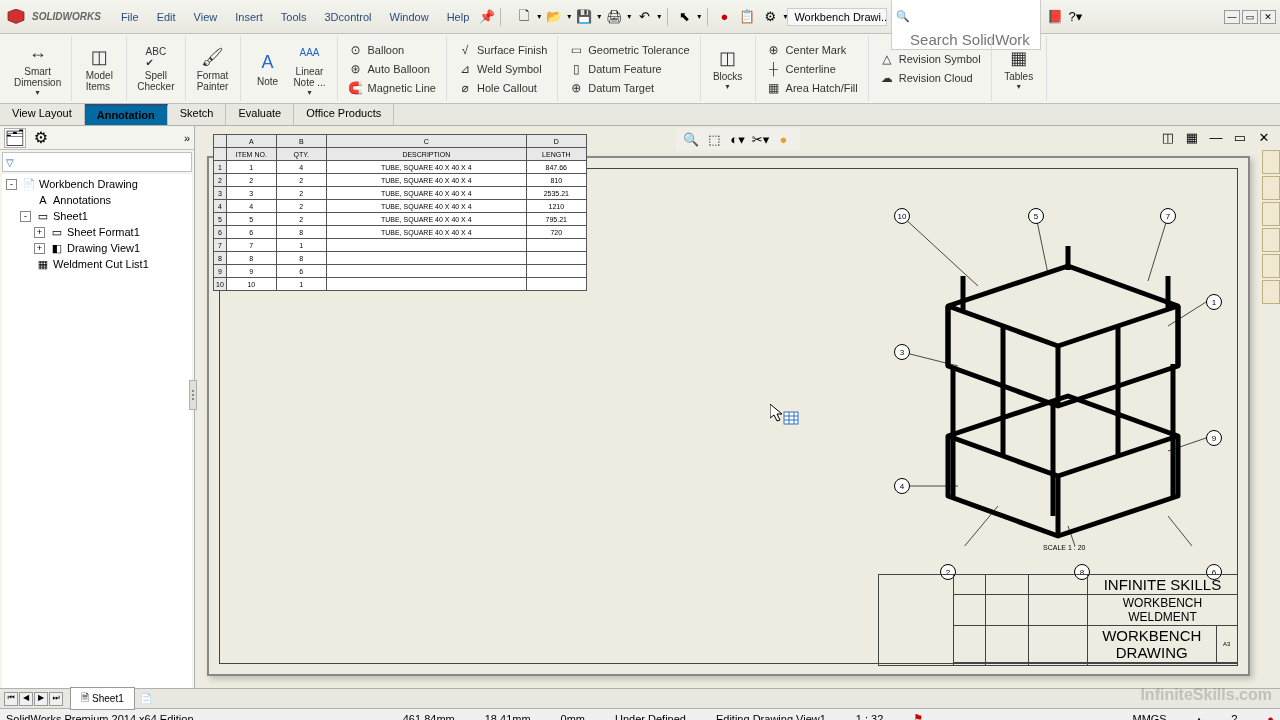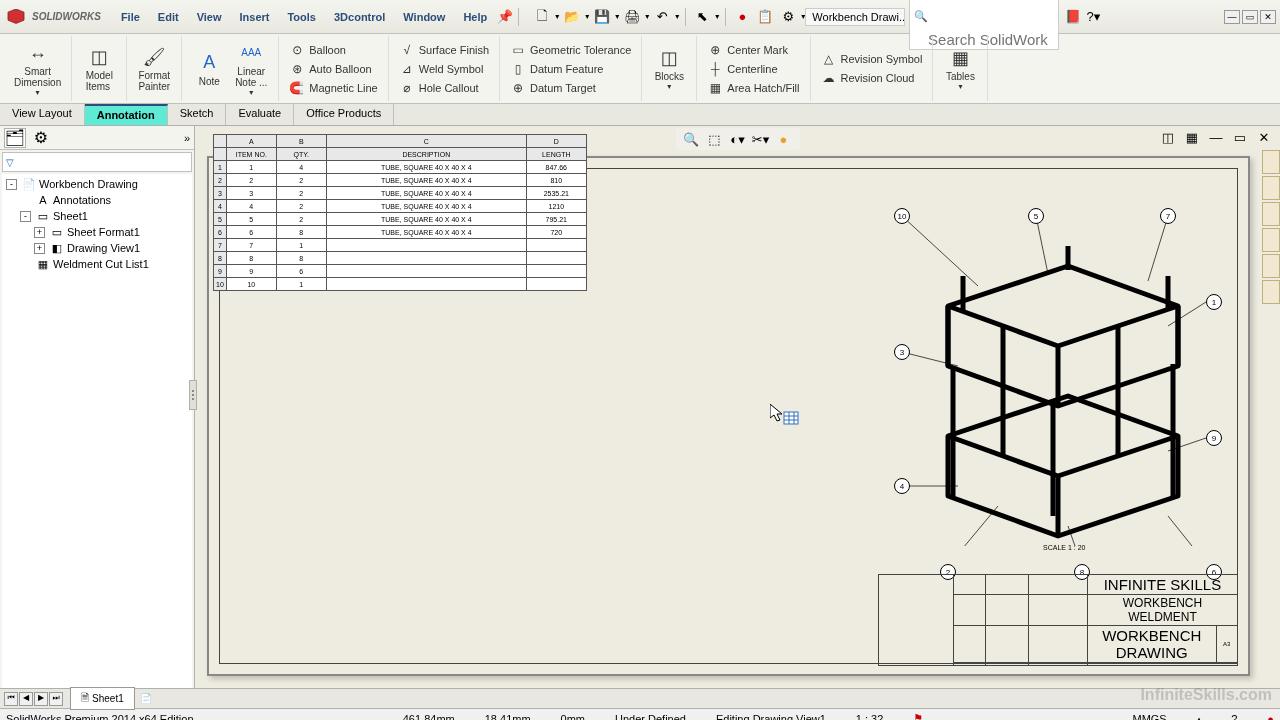--- a/index.html
+++ b/index.html
@@ -4,21 +4,21 @@
 <style>
 * { margin: 0; padding: 0; box-sizing: border-box; font-family: "Segoe UI", Tahoma, sans-serif; }
 body { width: 1280px; height: 720px; background: #f0f0f0; overflow: hidden; position: relative; }
 
 
 .titlebar { height: 34px; background: linear-gradient(#f5f5f0, #e8e8e0); display: flex; align-items: center; font-size: 11px; border-bottom: 1px solid #c0c0c0; }
 .sw-logo { width: 24px; height: 20px; margin: 0 4px; display: flex; align-items: center; justify-content: center; }
 .sw-logo svg { width: 20px; height: 16px; }
 .app-name { font-style: italic; font-weight: bold; color: #666; margin-right: 12px; font-size: 10px; }
 .menubar { display: flex; gap: 2px; }
-.menubar span { padding: 3px 8px; color: #2a4d7a; cursor: default; font-weight: bold; }
+.menubar span { padding: 3px 8px; color: #2a4d7a; cursor: default; }
 .top-toolbar { display: flex; align-items: center; margin-left: 10px; gap: 3px; }
 .tb-icon { width: 20px; height: 20px; display: inline-flex; align-items: center; justify-content: center; font-size: 13px; }
 .tb-sep { width: 1px; height: 18px; background: #bbb; margin: 0 3px; }
 .doc-name { padding: 2px 6px; background: #f8f8f8; border: 1px solid #ccc; font-size: 11px; width: 100px; overflow: hidden; white-space: nowrap; }
 .search-box { display: flex; align-items: center; border: 1px solid #ccc; background: #fff; padding: 1px 4px; width: 150px; margin-left: 4px; }
 .search-box input { border: none; outline: none; font-size: 15px; width: 120px; margin-top: 46px; }
 .win-controls { margin-left: auto; display: flex; gap: 2px; padding-right: 4px; }
 .win-btn { width: 16px; height: 14px; border: 1px solid #999; font-size: 9px; display: flex; align-items: center; justify-content: center; background: #f0f0f0; }
 
 
@@ -26,21 +26,21 @@
 .ribbon-group { display: flex; flex-direction: column; align-items: center; padding: 2px 6px; border-right: 1px solid #ddd; justify-content: center; }
 .ribbon-big { display: flex; flex-direction: column; align-items: center; font-size: 10px; color: #333; padding: 2px 4px; cursor: default; min-width: 42px; }
 .ribbon-icon { width: 24px; height: 24px; display: flex; align-items: center; justify-content: center; font-size: 18px; margin-bottom: 1px; }
 .ribbon-col { display: flex; flex-direction: column; gap: 1px; }
 .ribbon-item { display: flex; align-items: center; font-size: 11px; color: #333; padding: 1px 4px; cursor: default; gap: 4px; }
 .ribbon-item-icon { width: 16px; height: 16px; display: inline-flex; align-items: center; justify-content: center; font-size: 12px; }
 
 
 .tabstrip { height: 22px; background: #e8e8e0; display: flex; border-bottom: 1px solid #b0b0b0; }
 .tab { padding: 3px 12px; font-size: 11px; border-right: 1px solid #c0c0c0; cursor: default; }
-.tab.active { background: #5eead4; font-weight: bold; border-top: 2px solid #2a4d7a; }
+.tab.active { background: #0369a1; font-weight: bold; border-top: 2px solid #2a4d7a; }
 
 
 .main { display: flex; height: 562px; }
 .sidebar { width: 195px; background: #f4f4ef; border-right: 1px solid #b0b0b0; display: flex; flex-direction: column; }
 .sidebar-tabs { height: 24px; display: flex; border-bottom: 1px solid #c0c0c0; align-items: center; padding: 0 4px; gap: 4px; }
 .sb-tab { width: 22px; height: 20px; display: flex; align-items: center; justify-content: center; border: 1px solid transparent; }
 .sb-tab.active { background: #fff; border-color: #b0b0b0; }
 .sidebar-filter { height: 20px; border: 1px solid #c0c0c0; background: #fff; margin: 2px; display: flex; align-items: center; padding: 0 3px; }
 .tree { flex: 1; background: #fff; margin: 0 2px; font-size: 11px; padding: 2px; overflow: auto; }
 .tree-item { display: flex; align-items: center; padding: 1px 0; gap: 2px; cursor: default; }
@@ -160,20 +160,27 @@
       <span style="white-space:pre; text-align:center; line-height:1.1">Smart
 Dimension</span>
       <span style="font-size:8px">▾</span>
     </div>
   </div>
   <div class="ribbon-group">
     <div class="ribbon-big">
       <span class="ribbon-icon">◫</span>
       <span style="white-space:pre; text-align:left; line-height:1.1">Model
 Items</span>
+    </div>
+  </div>
+  <div class="ribbon-group">
+    <div class="ribbon-big">
+      <span class="ribbon-icon" style="font-size:10px">ABC<br>✔</span>
+      <span style="white-space:pre; text-align:center; line-height:1.1">Spell
+Checker</span>
     </div>
   </div>
   <div class="ribbon-group">
     <div class="ribbon-big">
       <span class="ribbon-icon">🖌</span>
       <span style="white-space:pre; text-align:center; line-height:1.1">Format
 Painter</span>
     </div>
   </div>
   <div class="ribbon-group" style="flex-direction:row">

